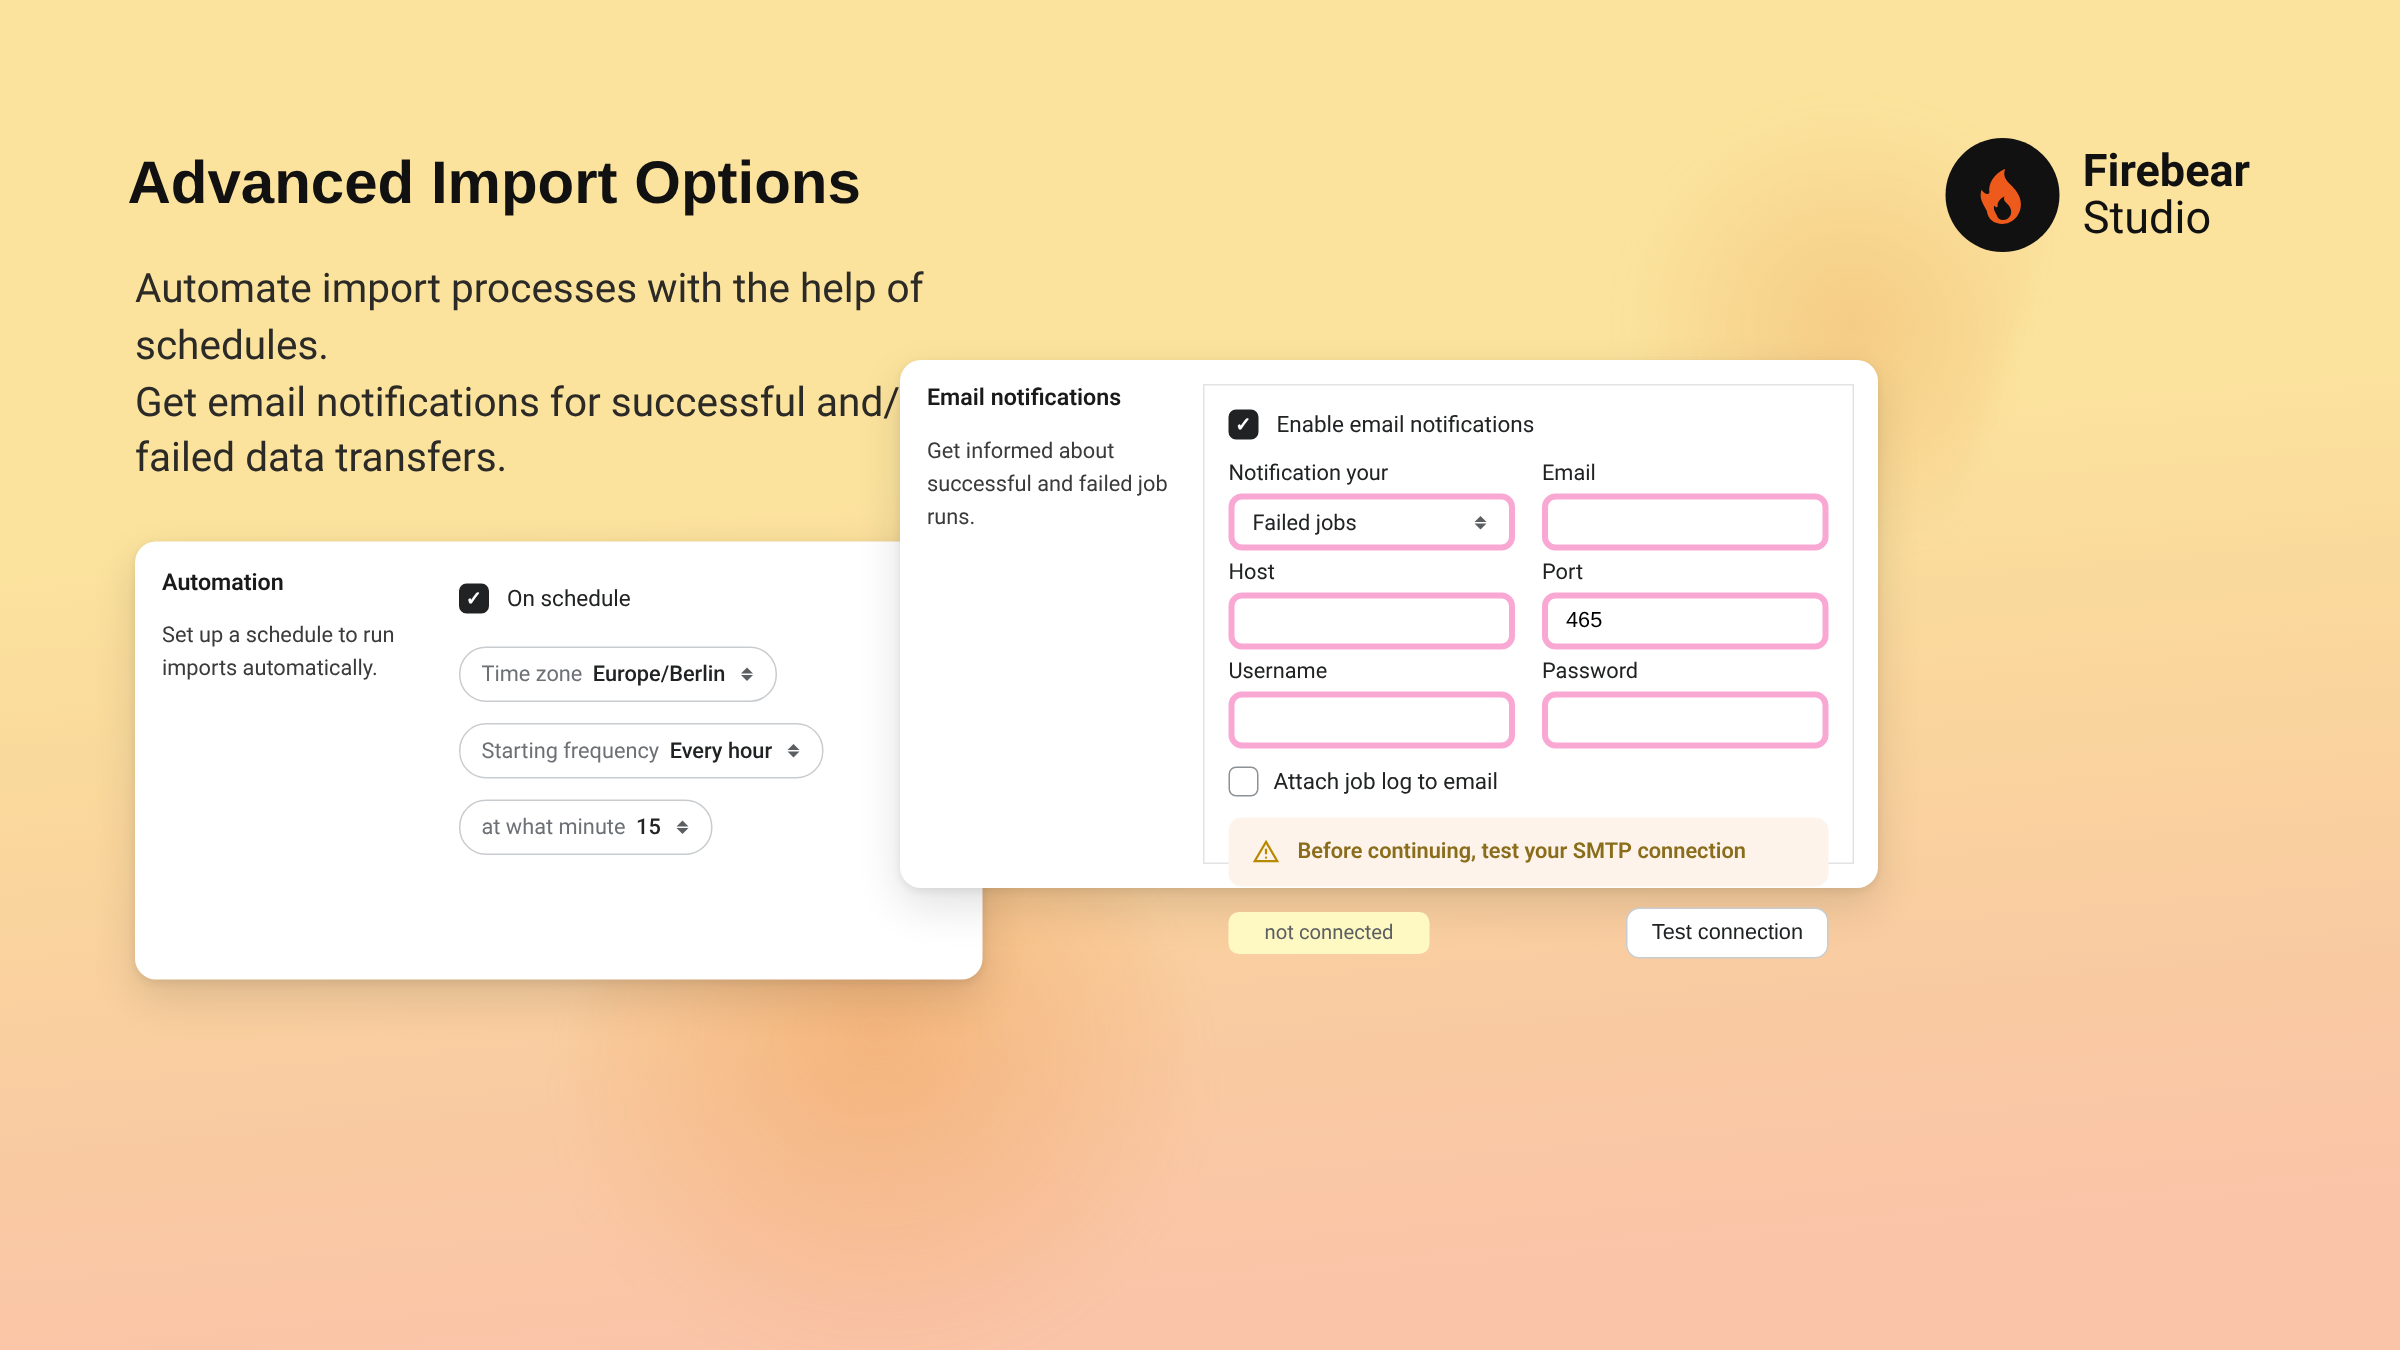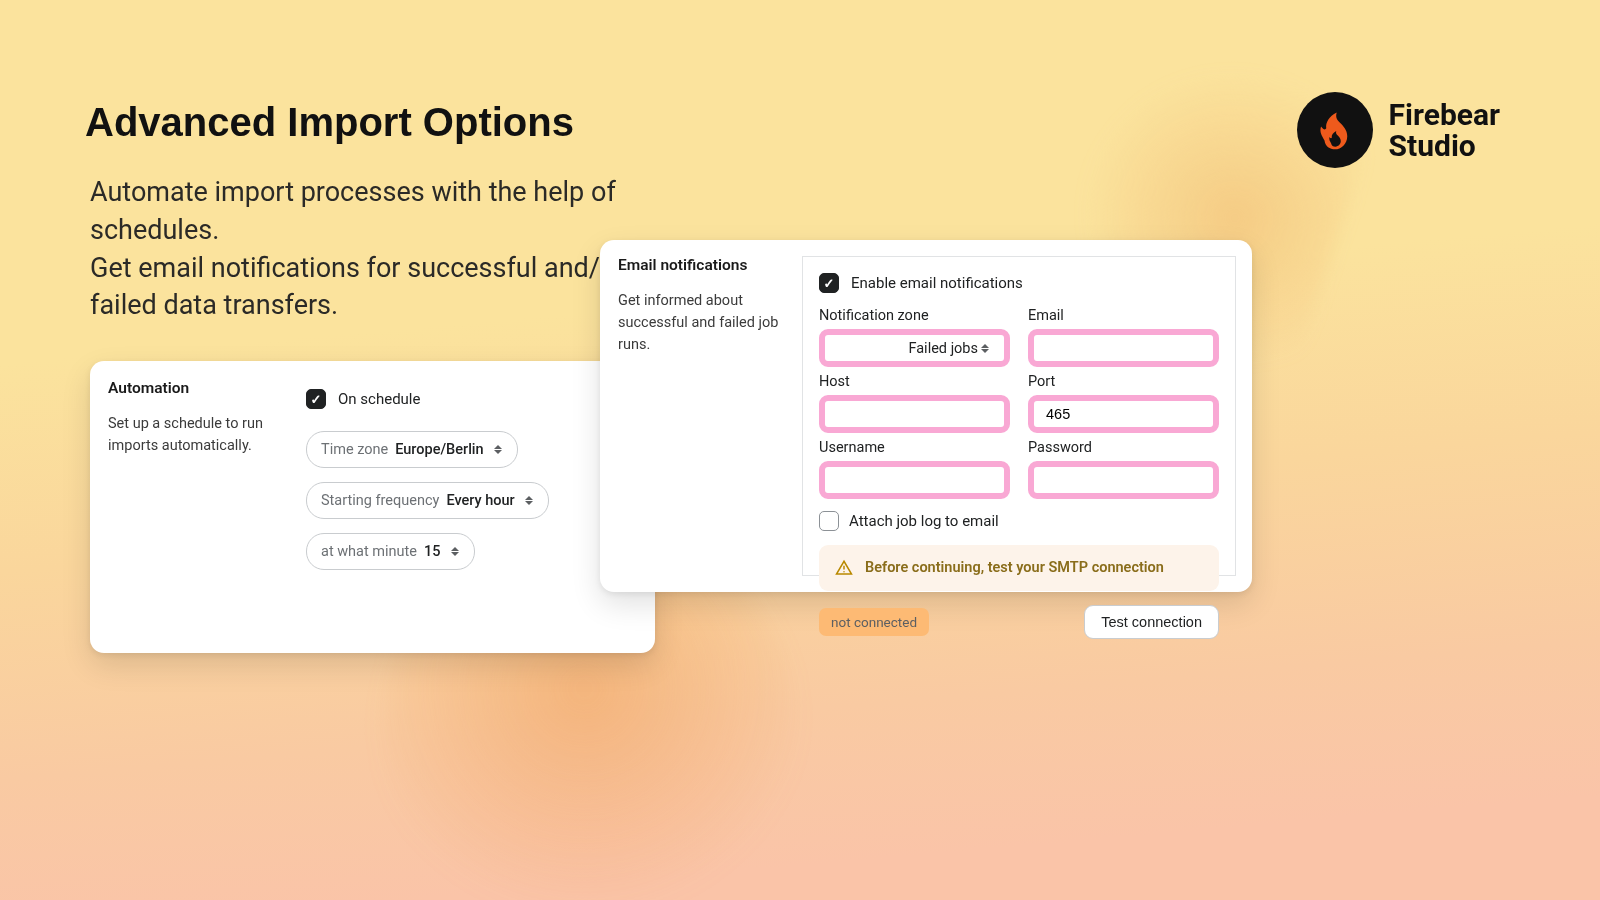--- a/index.html
+++ b/index.html
@@ -38,21 +38,21 @@
   }
 
   .brand {
     position: absolute; right: 100px; top: 92px; display: flex; align-items: center; gap: 16px;
   }
   .brand-logo {
     width: 76px; height: 76px; border-radius: 50%; background: #111; position: relative; display:flex; align-items:center; justify-content:center;
   }
   .brand-text { line-height: 1.05; }
   .brand-text .l1 { font-size: 30px; font-weight: 700; color:#111; }
-  .brand-text .l2 { font-size: 30px; font-weight: 700; color:#111; }
+  .brand-text .l2 { font-size: 30px; font-weight: 400; color:#111; }
 
   
   .card {
     position: absolute; background: #fff; border-radius: 14px;
     box-shadow: 0 12px 30px rgba(0,0,0,0.12), 0 2px 6px rgba(0,0,0,0.08);
     display: flex;
   }
   .card .side {
     padding: 18px 16px 20px 18px;
     width: 198px;
@@ -103,22 +103,22 @@
   .card-email .side { width: 202px; padding-top:16px; }
   .card-email .body {
     border: 1px solid #e1e3e5; border-radius: 0; margin: 16px 16px 16px 0; padding: 16px;
   }
   .form-grid {
     display:grid; grid-template-columns: 1fr 1fr; column-gap: 18px; row-gap: 6px;
     margin-top: 4px;
   }
   .field label { display:block; font-size:14.5px; color:#202223; margin-bottom:5px; }
   .input, .select-full {
-    width:100%; height:38px; border:6px solid #f9a8d4; border-radius:9px; padding:0 12px; font-size:14.5px; background:#fff;
-    display:flex; align-items:center; justify-content:flex-end;
+    width:100%; height:38px; border:4px solid #f9a8d4; border-radius:9px; padding:0 12px; font-size:14.5px; background:#fff;
+    display:flex; align-items:center; justify-content:space-between;
   }
   .input input { border:none; outline:none; width:100%; font-size:14.5px; background:transparent; }
   .select-full .value { color:#202223; }
   .select-full .caret { width:14px; display:inline-flex; flex-direction:column; gap:1px; align-items:center; color:#5c5f62; }
   .select-full .caret::before, .select-full .caret::after {
     content:""; width:0; height:0; border-left:4px solid transparent; border-right:4px solid transparent;
   }
   .select-full .caret::before { border-bottom:4px solid currentColor; }
   .select-full .caret::after  { border-top:4px solid currentColor; }
 
@@ -126,21 +126,21 @@
 
   .banner {
     margin-top:14px; background:#fdf3ea; border-radius:9px; padding:14px 16px; display:flex; align-items:flex-start; gap:12px;
   }
   .banner .warn-icon {
     width:18px; height:18px; color:#b98900; flex:0 0 18px;
   }
   .banner .msg { color:#8a6d1b; font-weight:650; font-size:14.5px; }
 
   .conn-row { margin-top:14px; display:flex; align-items:center; justify-content:space-between; }
-  .pill { background:#fdba74; color:#5c5f62; font-size:13.5px; padding:6px 12px; border-radius:7px; }
+  .pill { background:#fef9c3; color:#5c5f62; font-size:13.5px; padding:6px 24px; border-radius:7px; }
   .btn {
     border:1px solid #c9cccf; background:#fff; border-radius:9px; padding:8px 16px; font-size:14.5px; font-weight:500; color:#202223; cursor:pointer;
   }
 </style>
 </head>
 <body>
 
 <div class="bg-brush">
   <div class="stroke1"></div>
   <div class="stroke2"></div>
@@ -206,21 +206,21 @@
     <p>Get informed about successful and failed job runs.</p>
   </div>
   <div class="body">
     <div class="check-row" style="margin-bottom:14px;">
       <span class="checkbox checked"></span>
       <span class="check-label">Enable email notifications</span>
     </div>
 
     <div class="form-grid">
       <div class="field">
-        <label>Notification zone</label>
+        <label>Notification your</label>
         <div class="select-full">
           <span class="value">Failed jobs</span>
           <span class="caret"></span>
         </div>
       </div>
       <div class="field">
         <label>Email</label>
         <div class="input">
             <input type="text" value="" style="">
           </div>

